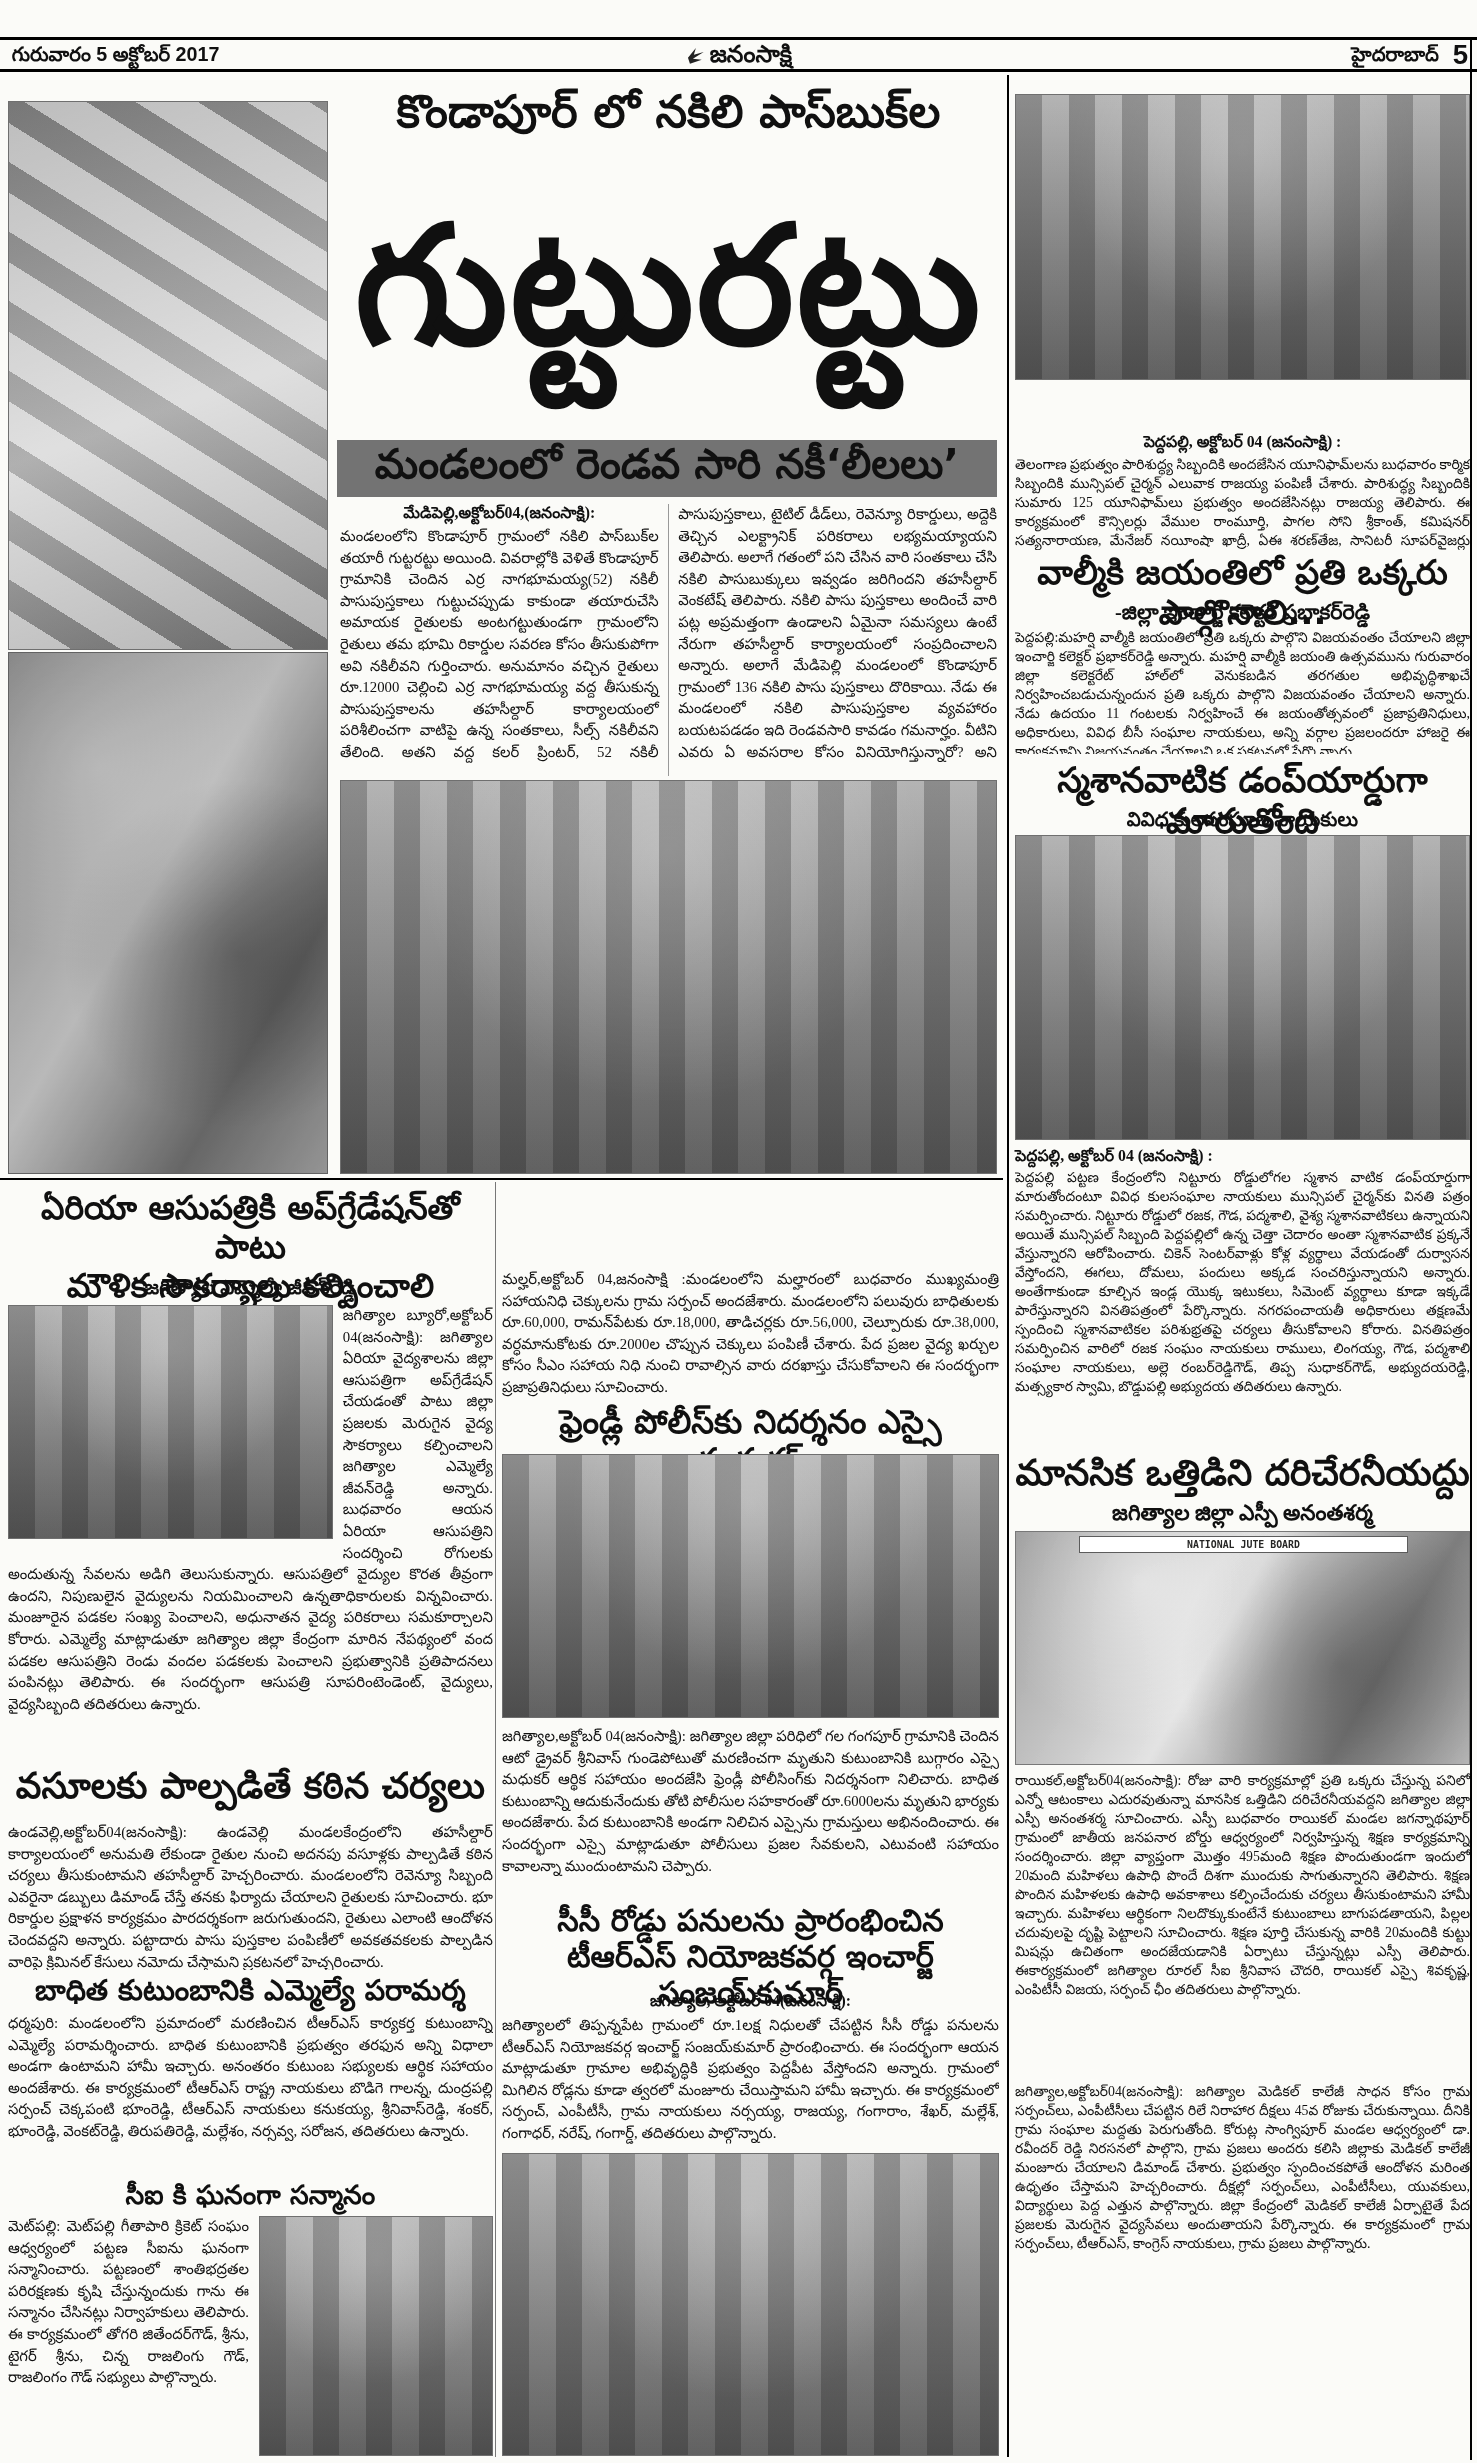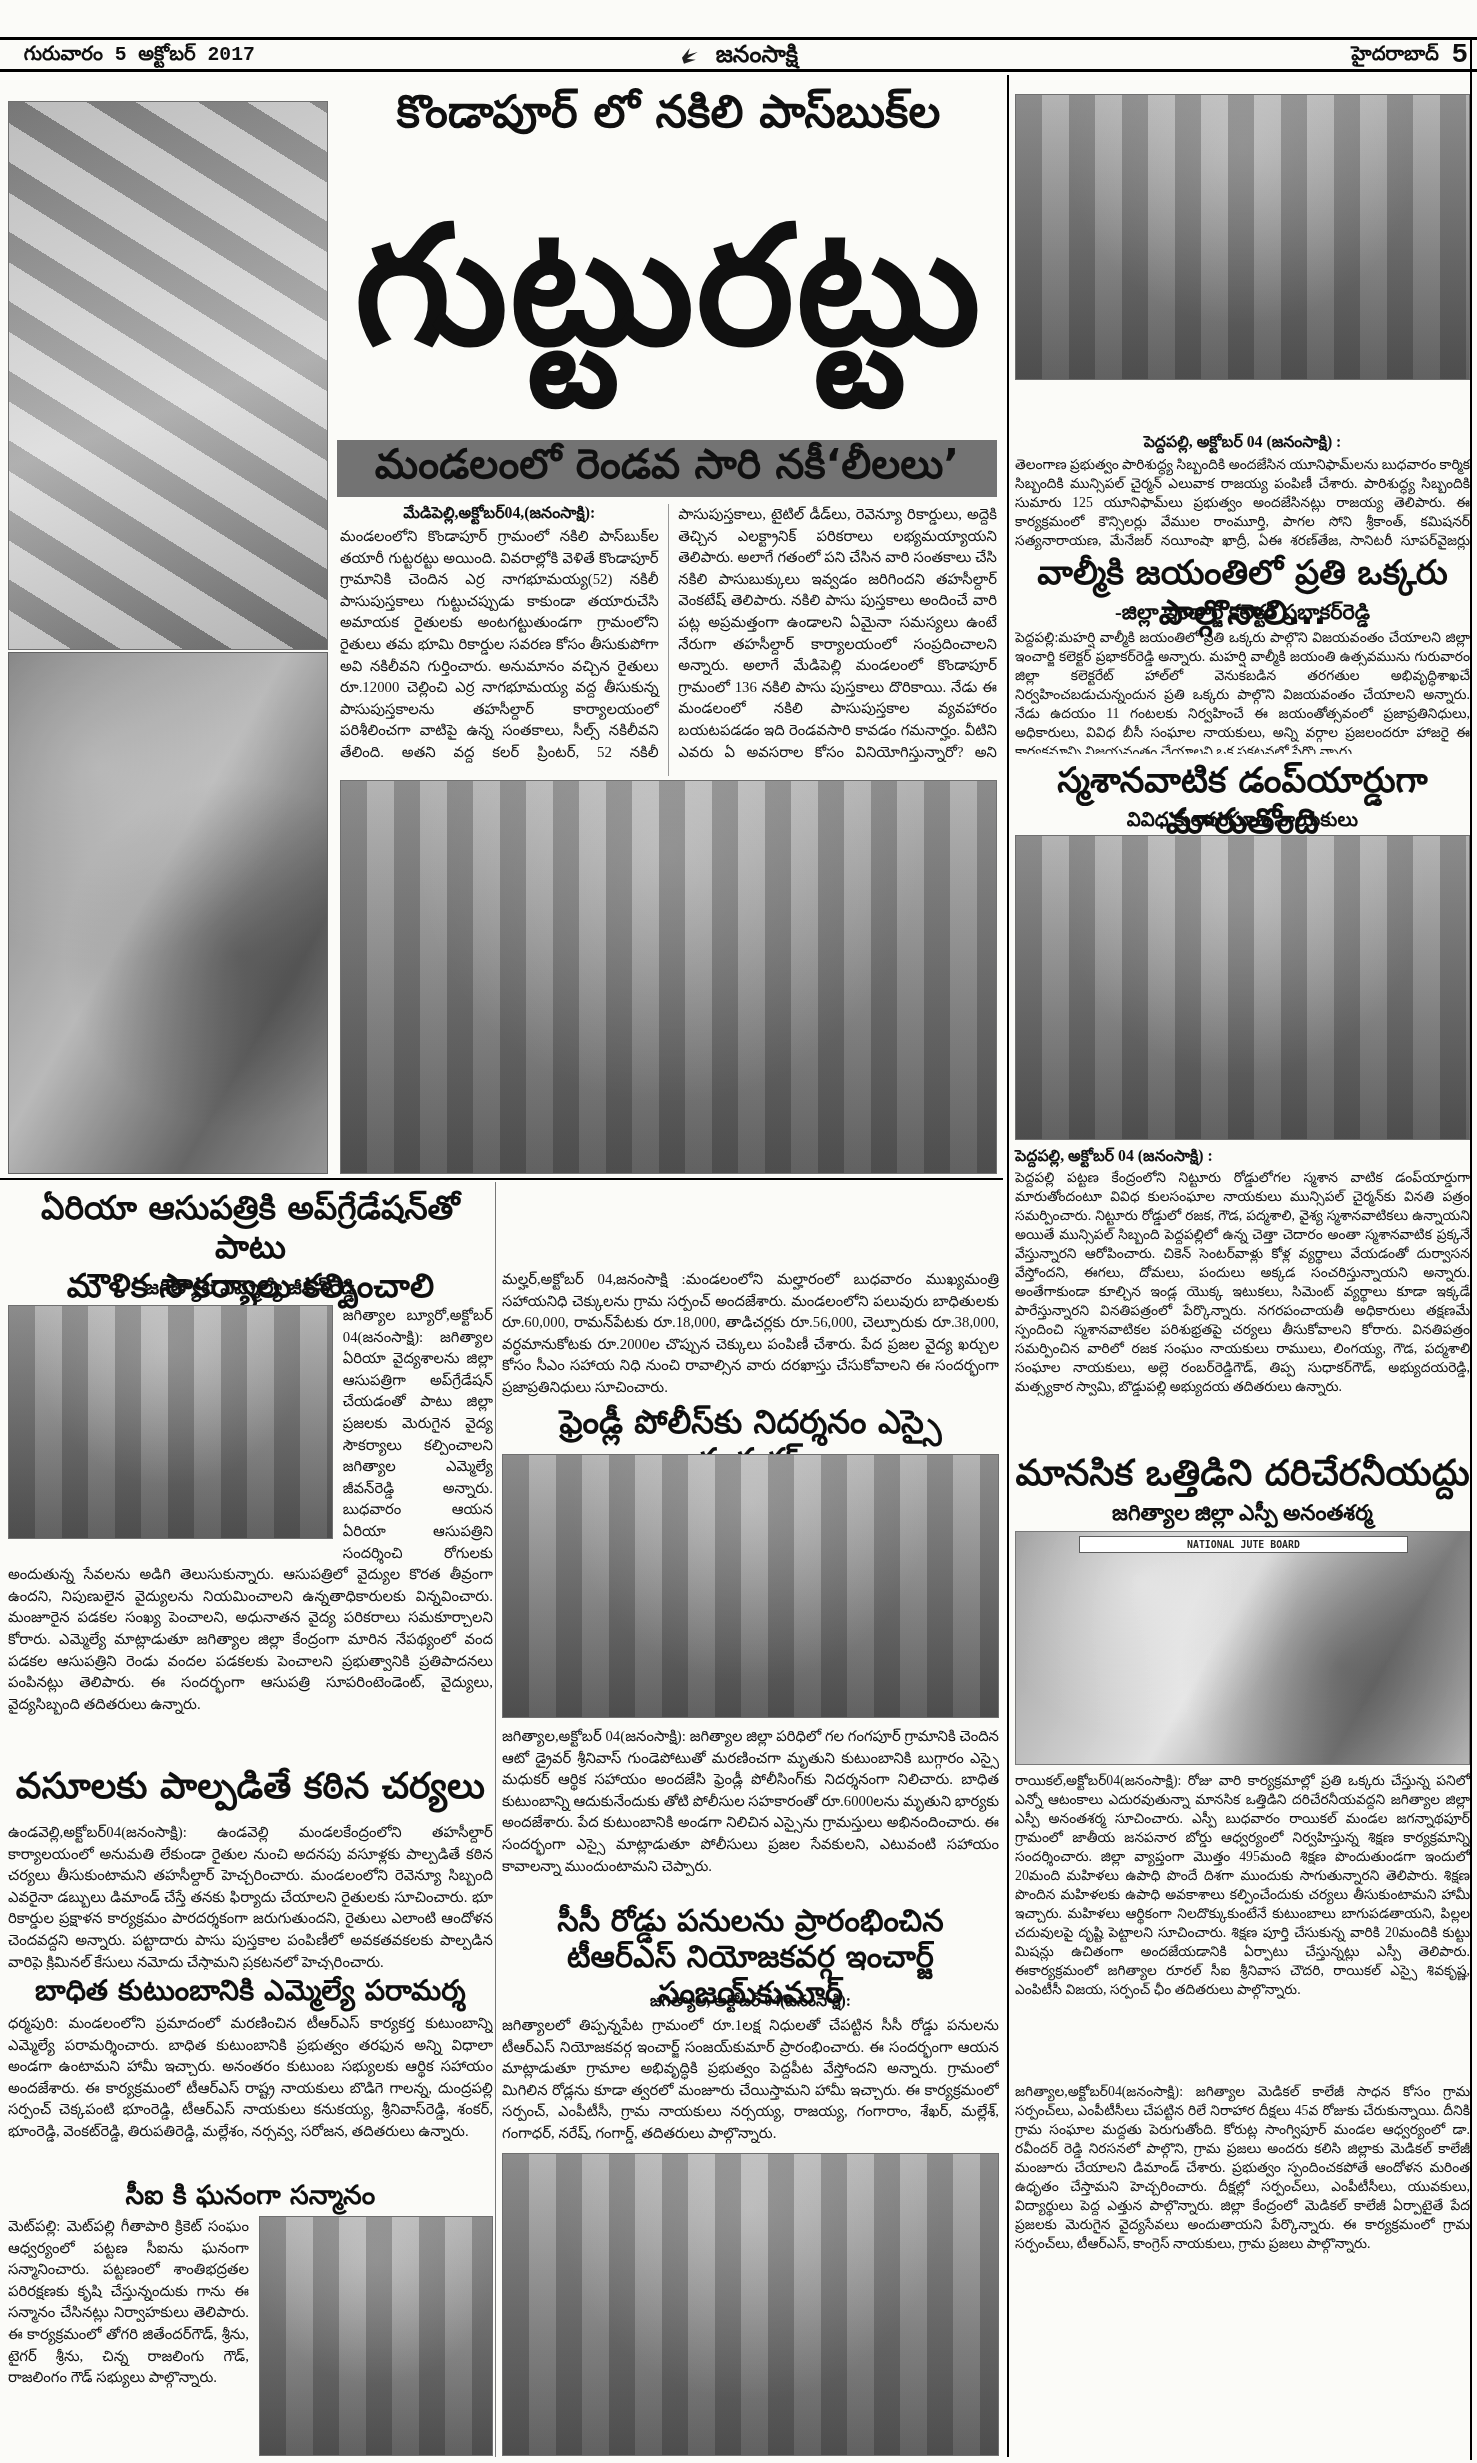--- a/index.html
+++ b/index.html
@@ -30,21 +30,21 @@
         display:flex;align-items:center;justify-content:center;}
   .subbar{background:#737373;font-weight:bold;text-align:center;font-size:41px;
           display:flex;align-items:center;justify-content:center;}
   .h2{font-weight:bold;text-align:center;line-height:1.18;}
   .byline{font-weight:bold;text-align:center;}
   .dateline{font-weight:bold;text-align:center;font-size:15.8px;}
   .dateline.left{text-align:left;}
   .body{font-size:14.8px;line-height:1.46;text-align:justify;}
   .body.small{font-size:13.8px;line-height:1.38;}
   .twocol{column-count:2;column-gap:19.7px;column-rule:1px solid #999;}
-  .hdr-txt{font-size:19.7px;font-weight:bold;font-family:Liberation Mono, monospace;margin-left:12px;}
+  .hdr-txt{font-size:19.7px;font-weight:bold;font-family:Liberation Sans, sans-serif;}
   .banner{position:absolute;left:14%;top:3.9px;width:72%;background:#f2f2ee;border:1px solid #555;
           font-size:9.9px;text-align:center;font-weight:bold;color:#222;padding:2px 0;
           font-family:"DejaVu Sans Mono","Liberation Mono",monospace;}
   p{margin:0;}
 </style>
 </head>
 <body>
 
 <div class="page">
 

